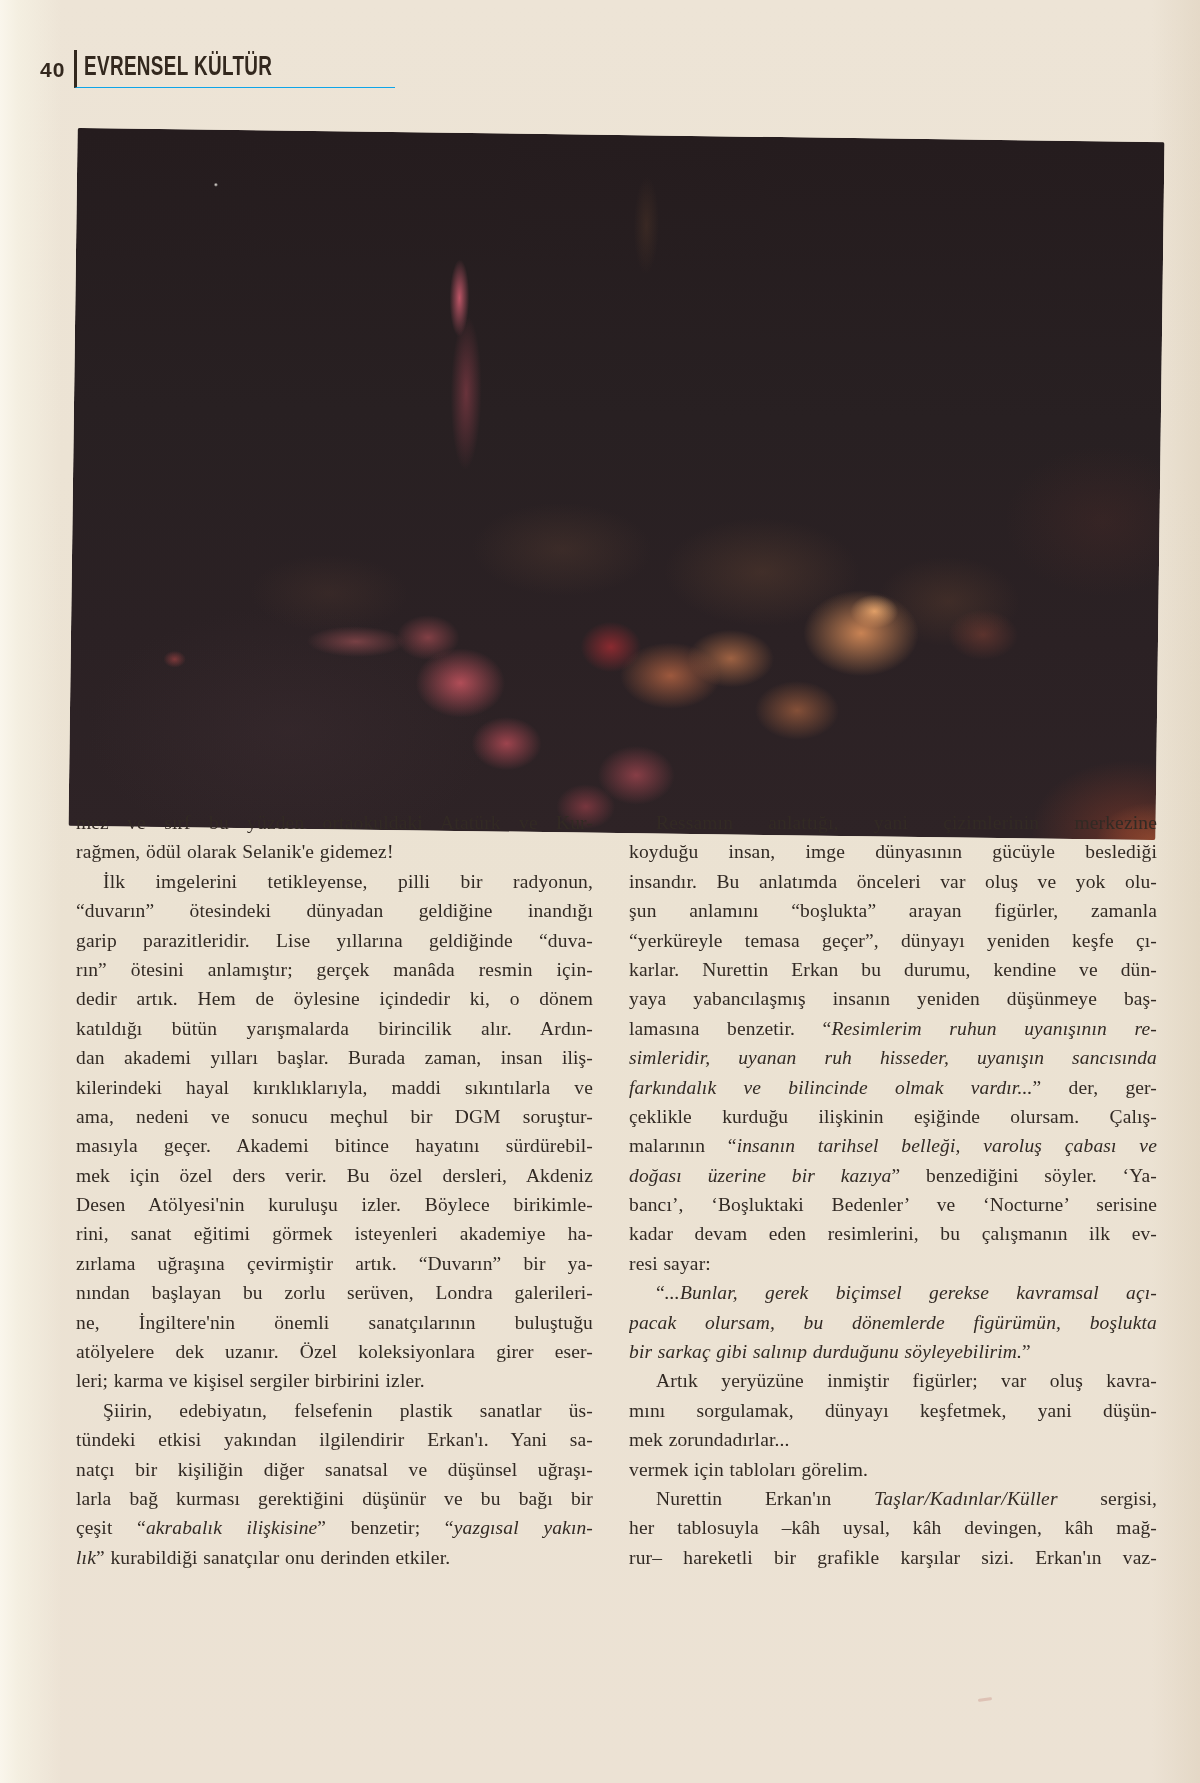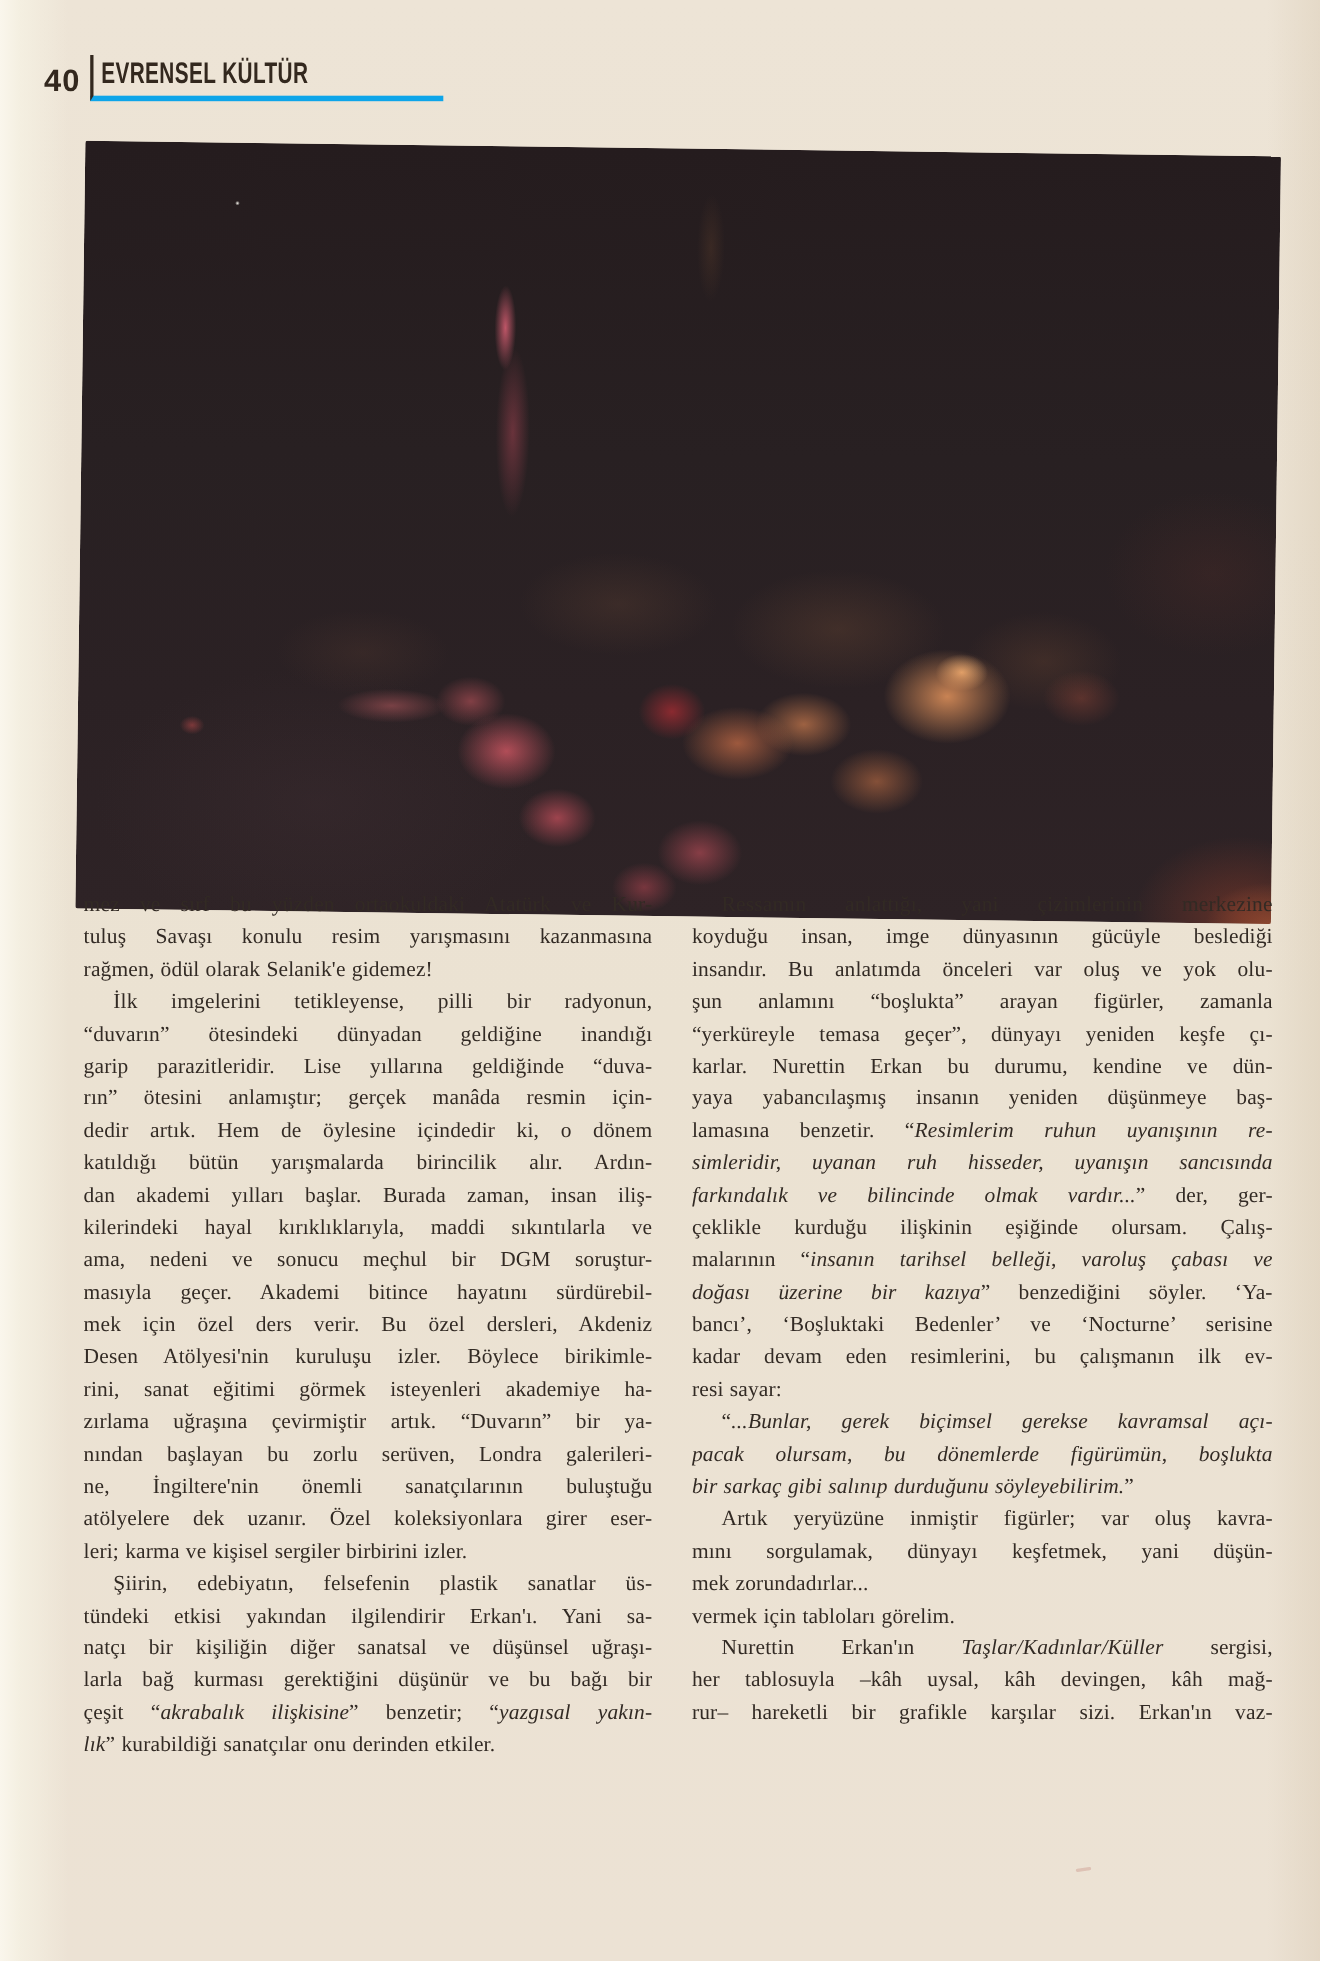--- a/index.html
+++ b/index.html
@@ -5,22 +5,22 @@
   html,body{margin:0;padding:0;}
   body{
     width:1200px;height:1783px;position:relative;overflow:hidden;
     font-family:"Liberation Serif",serif;
     background:
       linear-gradient(90deg, #faf6ec 0px, #f4efe1 18px, rgba(244,239,225,0) 62px),
       linear-gradient(270deg, rgba(198,178,148,0.22) 0px, rgba(198,178,148,0) 48px),
       linear-gradient(180deg, #ede4d6 0%, #ebe2d2 52%, #ece2d4 100%);
   }
   .header{position:absolute;top:50px;left:40px;display:flex;align-items:flex-start;color:#33281e;}
-  .page-num{font-family:"Liberation Sans",sans-serif;font-weight:700;font-size:28px;letter-spacing:1px;padding-top:8px;margin-right:9px;text-align:center;}
-  .logo-box{border-left:3px solid #33281e;border-bottom:5px solid #0ea5e9;padding:1px 42px 5px 7px;}
+  .page-num{font-family:"Liberation Sans",sans-serif;font-weight:700;font-size:21px;letter-spacing:1px;padding-top:8px;margin-right:9px;text-align:center;}
+  .logo-box{border-left:3px solid #33281e;border-bottom:1px solid #0ea5e9;padding:1px 42px 5px 7px;}
   .logo-text{display:inline-block;font-family:"Liberation Sans",sans-serif;font-weight:700;font-size:27px;white-space:nowrap;transform:scaleX(0.70);transform-origin:left center;letter-spacing:0.5px;}
   .painting{
     position:absolute;left:73px;top:135px;width:1087px;height:698px;
     transform:rotate(0.75deg);border-radius:2px;
     background:
       radial-gradient(circle 3px at 139px 55px, rgba(255,253,245,0.95), rgba(255,253,245,0) 70%),
       radial-gradient(ellipse 14px 55px at 384px 165px, rgba(216,95,115,0.85), rgba(216,95,115,0) 70%),
       radial-gradient(ellipse 22px 110px at 392px 260px, rgba(170,70,85,0.5), rgba(170,70,85,0) 70%),
       radial-gradient(ellipse 18px 70px at 570px 90px, rgba(125,80,50,0.22), rgba(125,80,50,0) 70%),
       radial-gradient(ellipse 16px 12px at 104px 530px, rgba(190,75,75,0.55), rgba(190,75,75,0) 70%),
@@ -67,21 +67,20 @@
   <span class="page-num">40</span>
   <div class="logo-box">
     <span class="logo-text">EVRENSEL KÜLTÜR</span>
   </div>
 </div>
 
 <div class="painting" title="Dark abstract painting by Nurettin Erkan: ember-like red, pink and orange strokes on a near-black ground"></div>
 
 <section class="column" id="col0">
     <div class="line"><span>mez ve sırf bu yüzden ortaokuldaki Atatürk ve Kur-</span></div>
-    <div class="line"><span>tuluş Savaşı konulu resim yarışmasını kazanmasına</span></div>
     <div class="line end"><span>rağmen, ödül olarak Selanik'e gidemez!</span></div>
     <div class="line indent"><span>İlk imgelerini tetikleyense, pilli bir radyonun,</span></div>
     <div class="line"><span>“duvarın” ötesindeki dünyadan geldiğine inandığı</span></div>
     <div class="line"><span>garip parazitleridir. Lise yıllarına geldiğinde “duva-</span></div>
     <div class="line"><span>rın” ötesini anlamıştır; gerçek manâda resmin için-</span></div>
     <div class="line"><span>dedir artık. Hem de öylesine içindedir ki, o dönem</span></div>
     <div class="line"><span>katıldığı bütün yarışmalarda birincilik alır. Ardın-</span></div>
     <div class="line"><span>dan akademi yılları başlar. Burada zaman, insan iliş-</span></div>
     <div class="line"><span>kilerindeki hayal kırıklıklarıyla, maddi sıkıntılarla ve</span></div>
     <div class="line"><span>ama, nedeni ve sonucu meçhul bir DGM soruştur-</span></div>

